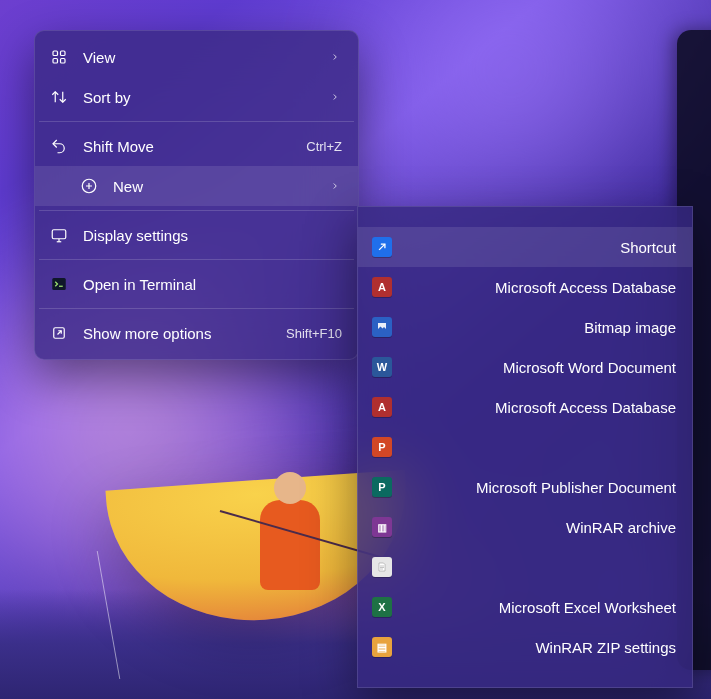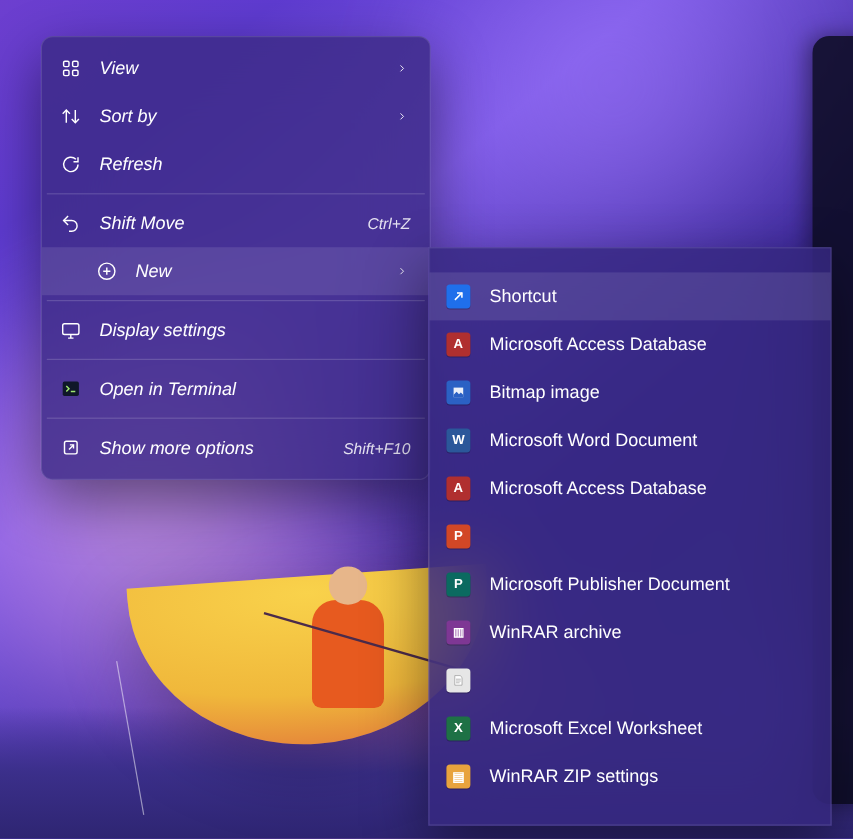--- a/index.html
+++ b/index.html
@@ -94,21 +94,20 @@
     left: 34px;
     top: 30px;
     width: 325px;
     background: rgba(58, 41, 130, 0.78);
     backdrop-filter: blur(30px);
     border: 1px solid rgba(255,255,255,.12);
     border-radius: 10px;
     box-shadow: 0 18px 48px rgba(0,0,0,.45);
     padding: 6px 0;
     box-sizing: border-box;
-    font-style: italic;
   }
   .item {
     display: flex;
     align-items: center;
     height: 40px;
     padding: 0 16px 0 14px;
     gap: 14px;
     cursor: default;
     position: relative;
   }
@@ -145,20 +144,21 @@
     left: 357px;
     top: 206px;
     width: 336px;
     background: rgba(54, 40, 128, 0.80);
     backdrop-filter: blur(30px);
     border: 1px solid rgba(255,255,255,.12);
     border-radius: 0;
     box-shadow: 0 18px 48px rgba(0,0,0,.45);
     padding: 20px 0;
     box-sizing: border-box;
+    text-align: right;
   }
   .sub .item { height: 40px; padding: 0 16px 0 14px; gap: 16px; }
   .fico {
     width: 20px; height: 20px;
     flex: 0 0 20px;
     border-radius: 3px;
     display:inline-flex; align-items:center; justify-content:center;
     font-size: 11px;
     font-weight: 700;
     color:#fff;
@@ -204,29 +204,20 @@
           <path d="M13 15l4 4 4-4"></path>
         </svg>
       </span>
       <span class="label">Sort by</span>
       <span class="chev">
         <svg viewBox="0 0 24 24">
           <path d="M9 6l6 6-6 6"></path>
         </svg>
       </span>
     </div>
-    <div class="item">
-      <span class="icon">
-        <svg viewBox="0 0 24 24">
-          <path d="M20 12a8 8 0 1 1-2.34-5.66"></path>
-          <path d="M20 4v5h-5"></path>
-        </svg>
-      </span>
-      <span class="label">Refresh</span>
-    </div>
     <div class="sep"></div>
     <div class="item">
       <span class="icon">
         <svg viewBox="0 0 24 24">
           <path d="M9 14l-5-5 5-5"></path>
           <path d="M4 9h9a6 6 0 0 1 0 12h-3"></path>
         </svg>
       </span>
       <span class="label">Shift Move</span>
       <span class="accel">Ctrl+Z</span>

